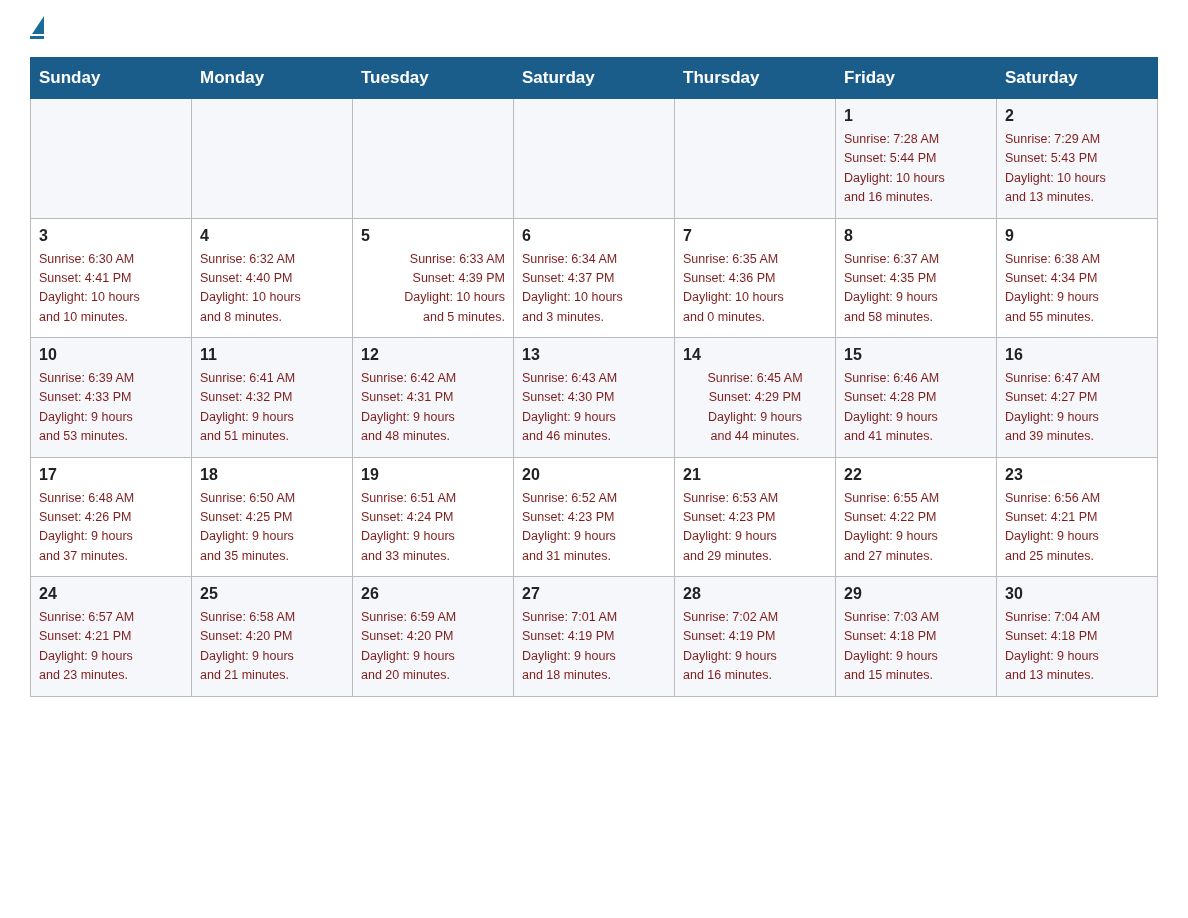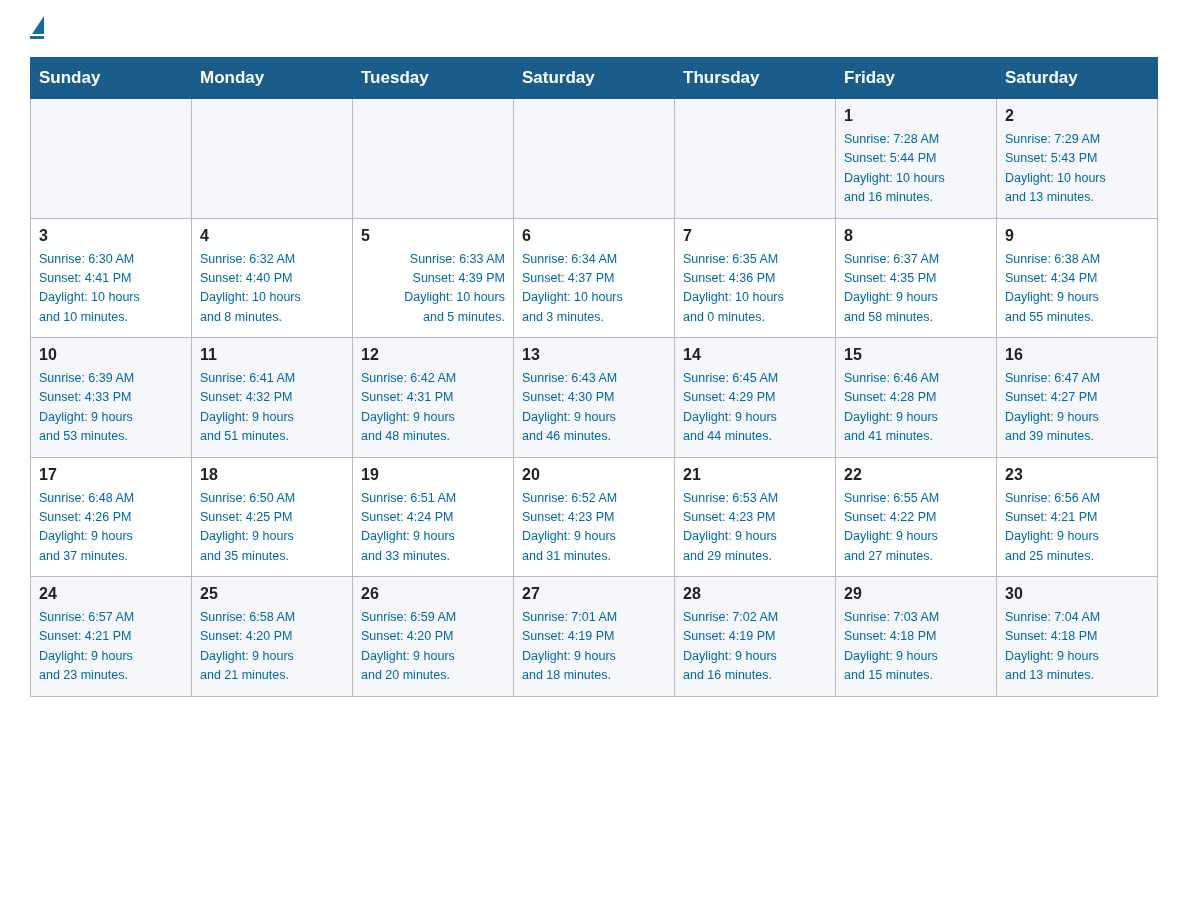--- a/index.html
+++ b/index.html
@@ -90,21 +90,21 @@
     }
     .day-number {
       font-size: 16px;
       font-weight: bold;
       margin-bottom: 5px;
       display: block;
     }
     .day-info {
       font-size: 12.5px;
       line-height: 1.55;
-      color: #0369a1;
+      color: #7f1d1d;
     }
     tbody tr:nth-child(odd) td {
       background: #f5f7fa;
     }
     tbody tr:nth-child(even) td {
       background: #ffffff;
     }
     .empty-cell {
       background: #f5f7fa !important;
     }
@@ -238,21 +238,21 @@
         </td>
         <td>
           <span class="day-number">13</span>
           <div class="day-info" style="white-space: pre-line;">Sunrise: 6:43 AM
 Sunset: 4:30 PM
 Daylight: 9 hours
 and 46 minutes.</div>
         </td>
         <td>
           <span class="day-number">14</span>
-          <div class="day-info" style="white-space: pre-line;">Sunrise: 6:45 AM
+          <div class="day-info" style="white-space: pre-line; text-align: center;">Sunrise: 6:45 AM
 Sunset: 4:29 PM
 Daylight: 9 hours
 and 44 minutes.</div>
         </td>
         <td>
           <span class="day-number">15</span>
           <div class="day-info" style="white-space: pre-line;">Sunrise: 6:46 AM
 Sunset: 4:28 PM
 Daylight: 9 hours
 and 41 minutes.</div>

